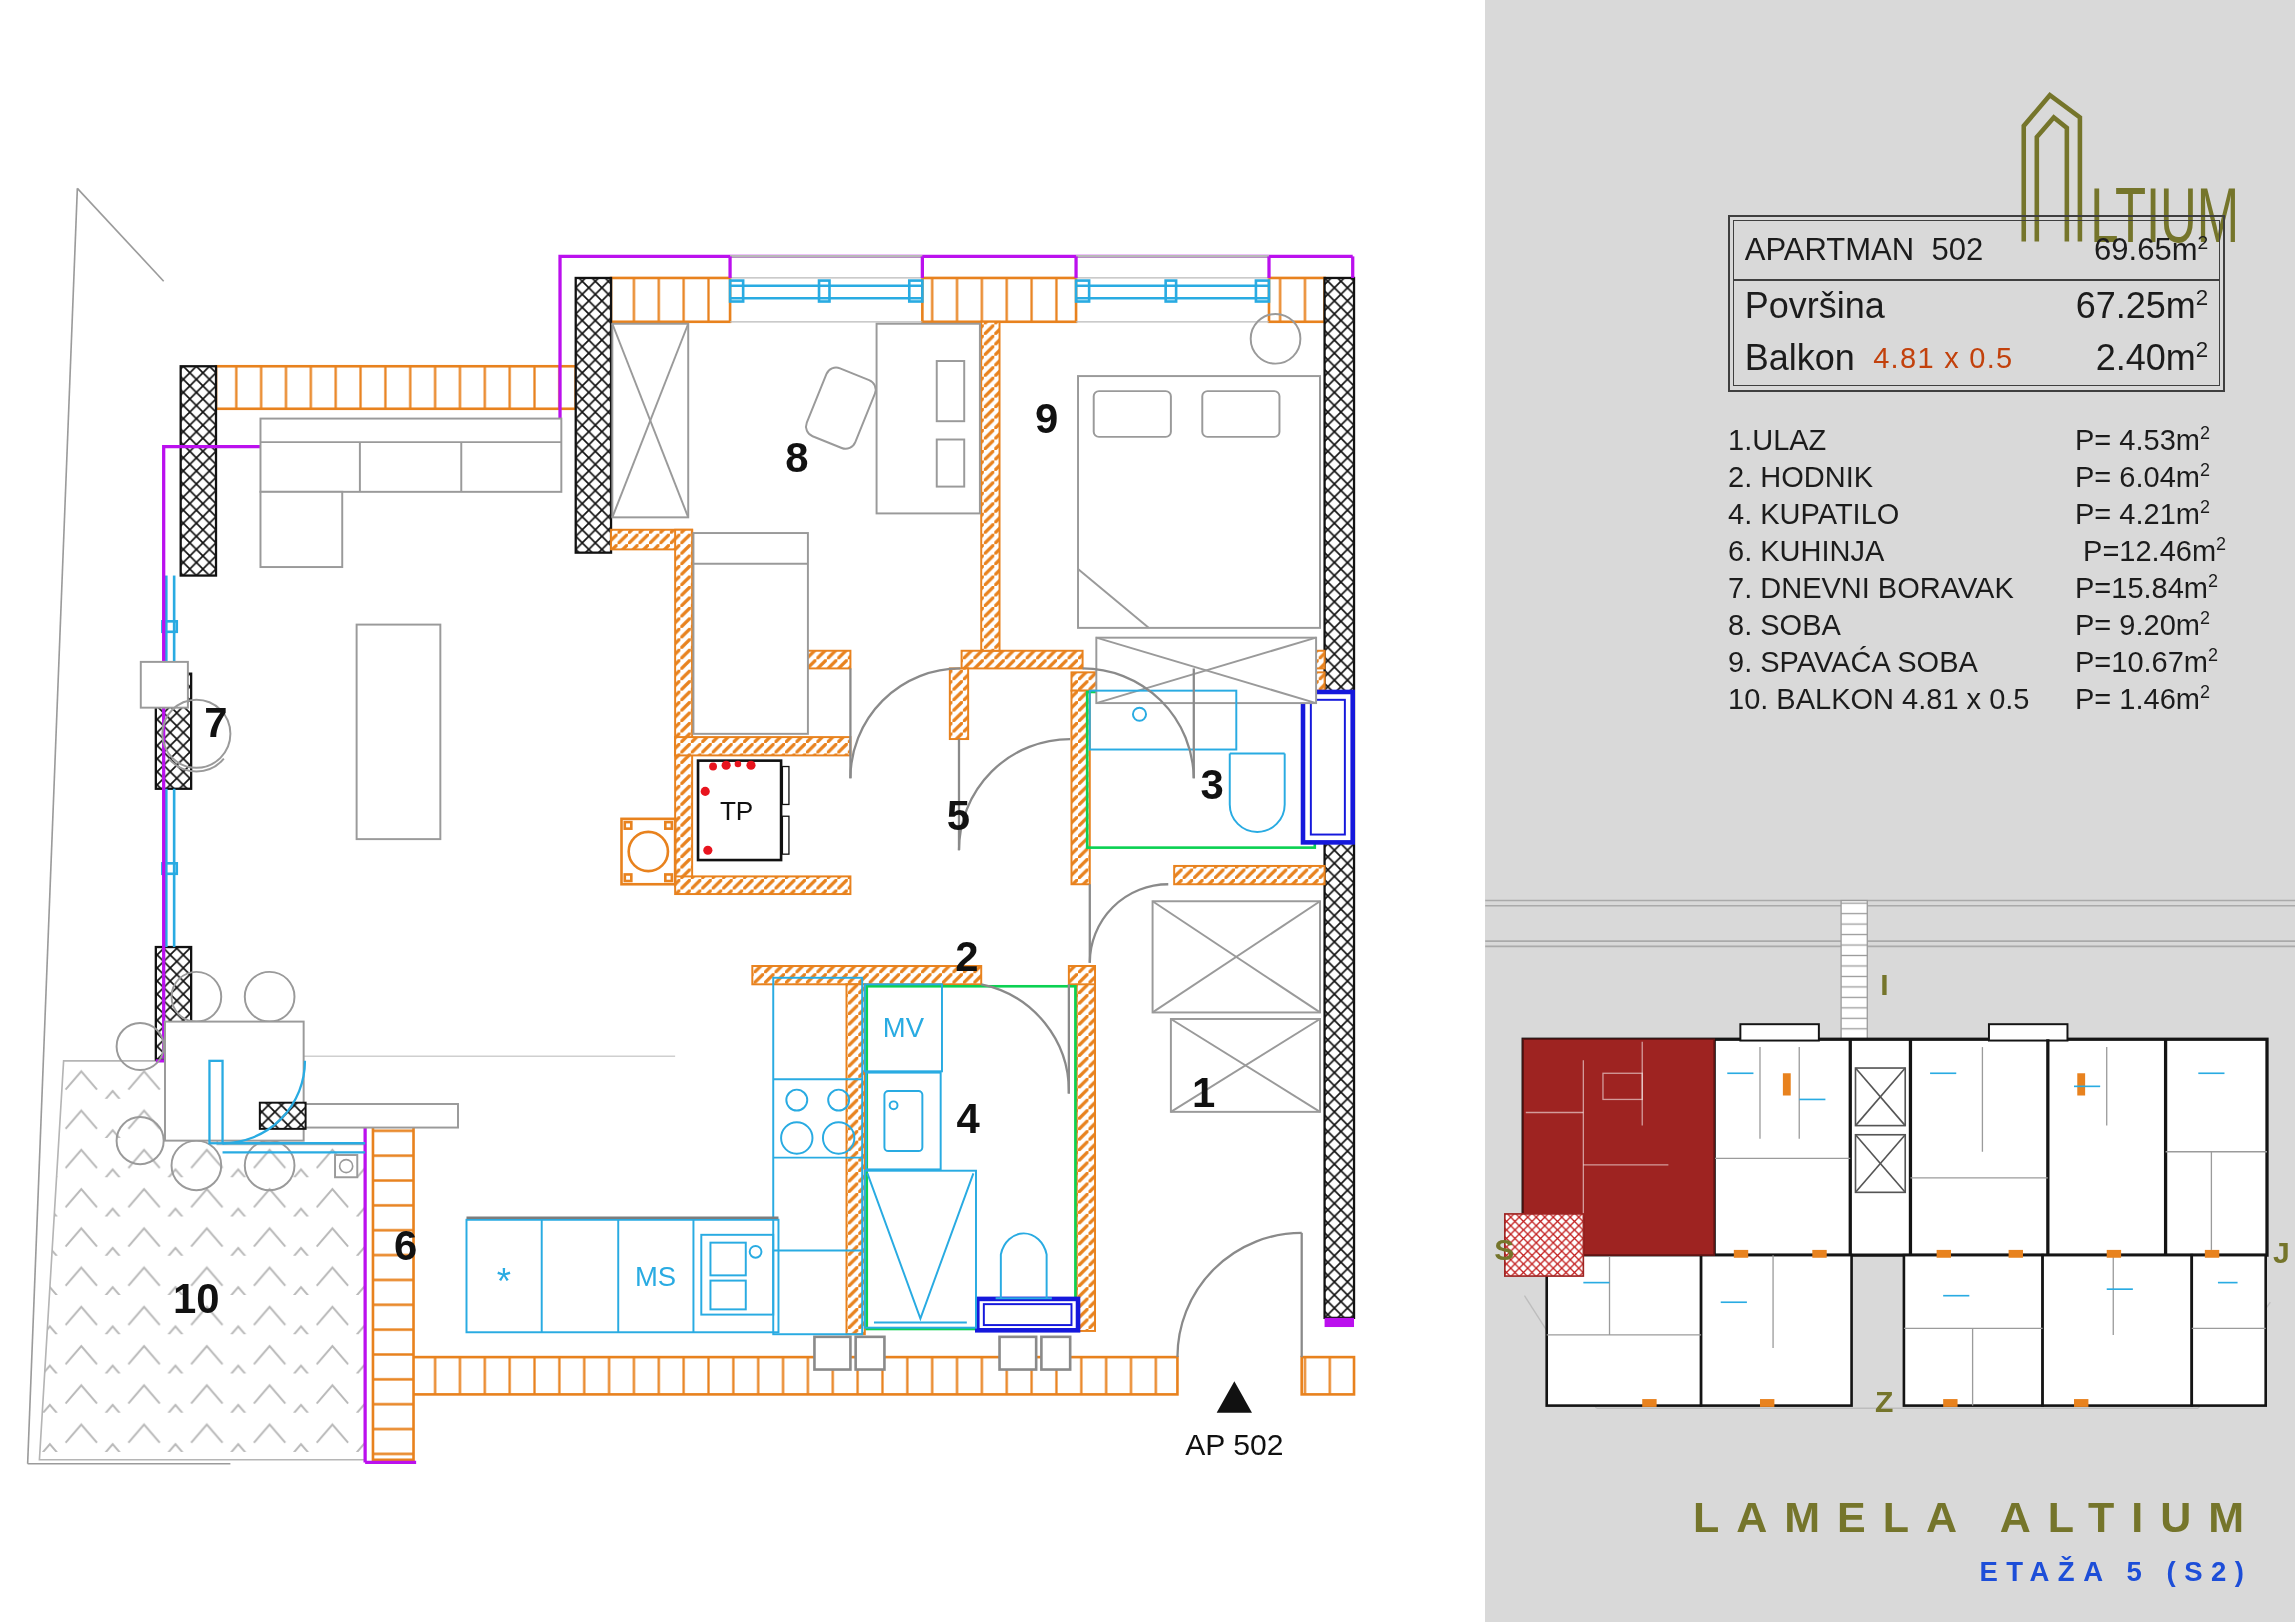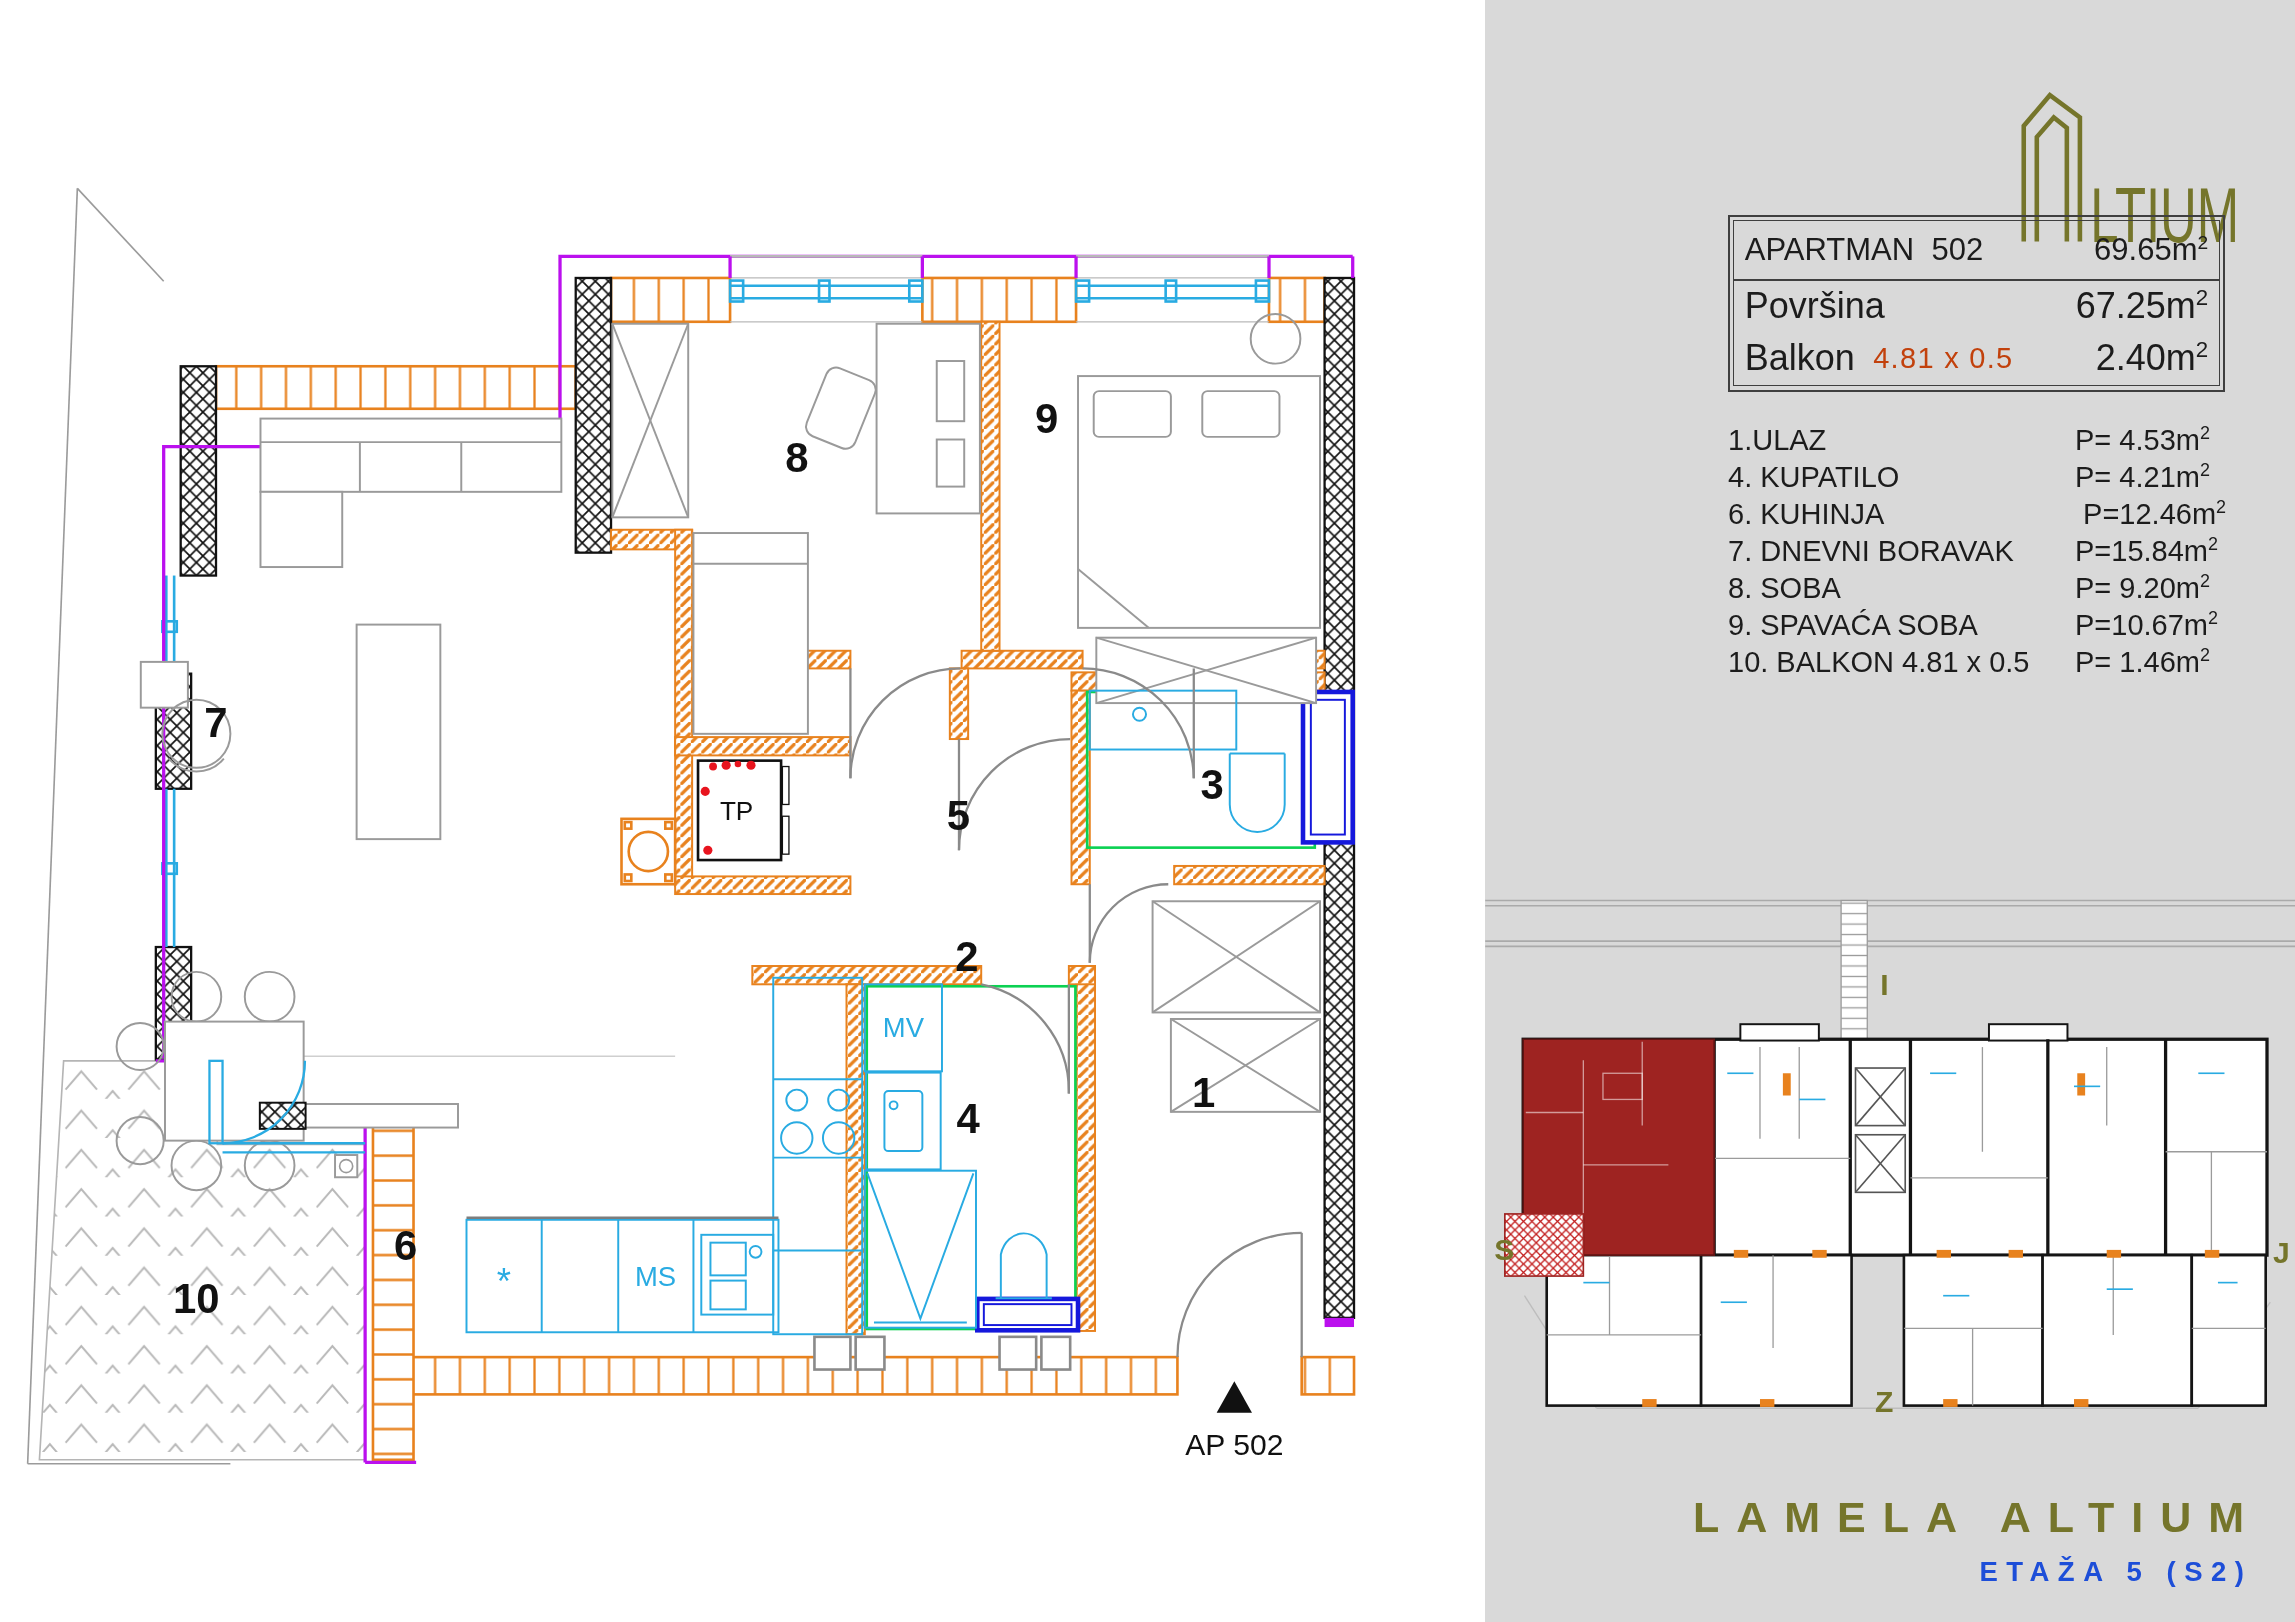--- a/index.html
+++ b/index.html
@@ -390,20 +390,24 @@
       </div>
     </div>
   </div>
 
   <div class="room-list">
     <div class="room-row">
         <span class="room-label">1.ULAZ</span>
         <span class="room-area"><span>P= 4.53m</span><span class="sup">2</span></span>
       </div>
     <div class="room-row">
+        <span class="room-label">2. HODNIK</span>
+        <span class="room-area"><span>P= 6.04m</span><span class="sup">2</span></span>
+      </div>
+    <div class="room-row">
         <span class="room-label">4. KUPATILO</span>
         <span class="room-area"><span>P= 4.21m</span><span class="sup">2</span></span>
       </div>
     <div class="room-row">
         <span class="room-label">6. KUHINJA</span>
         <span class="room-area"><span> P=12.46m</span><span class="sup">2</span></span>
       </div>
     <div class="room-row">
         <span class="room-label">7. DNEVNI BORAVAK</span>
         <span class="room-area"><span>P=15.84m</span><span class="sup">2</span></span>

